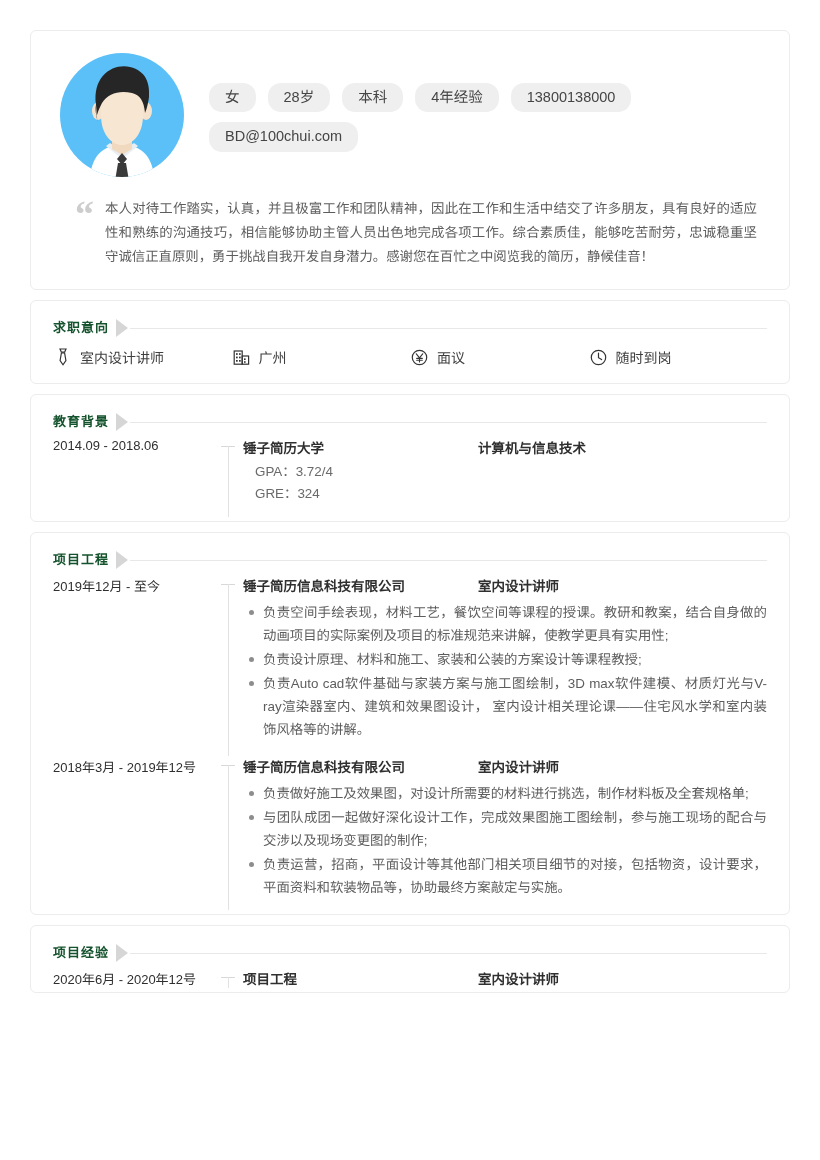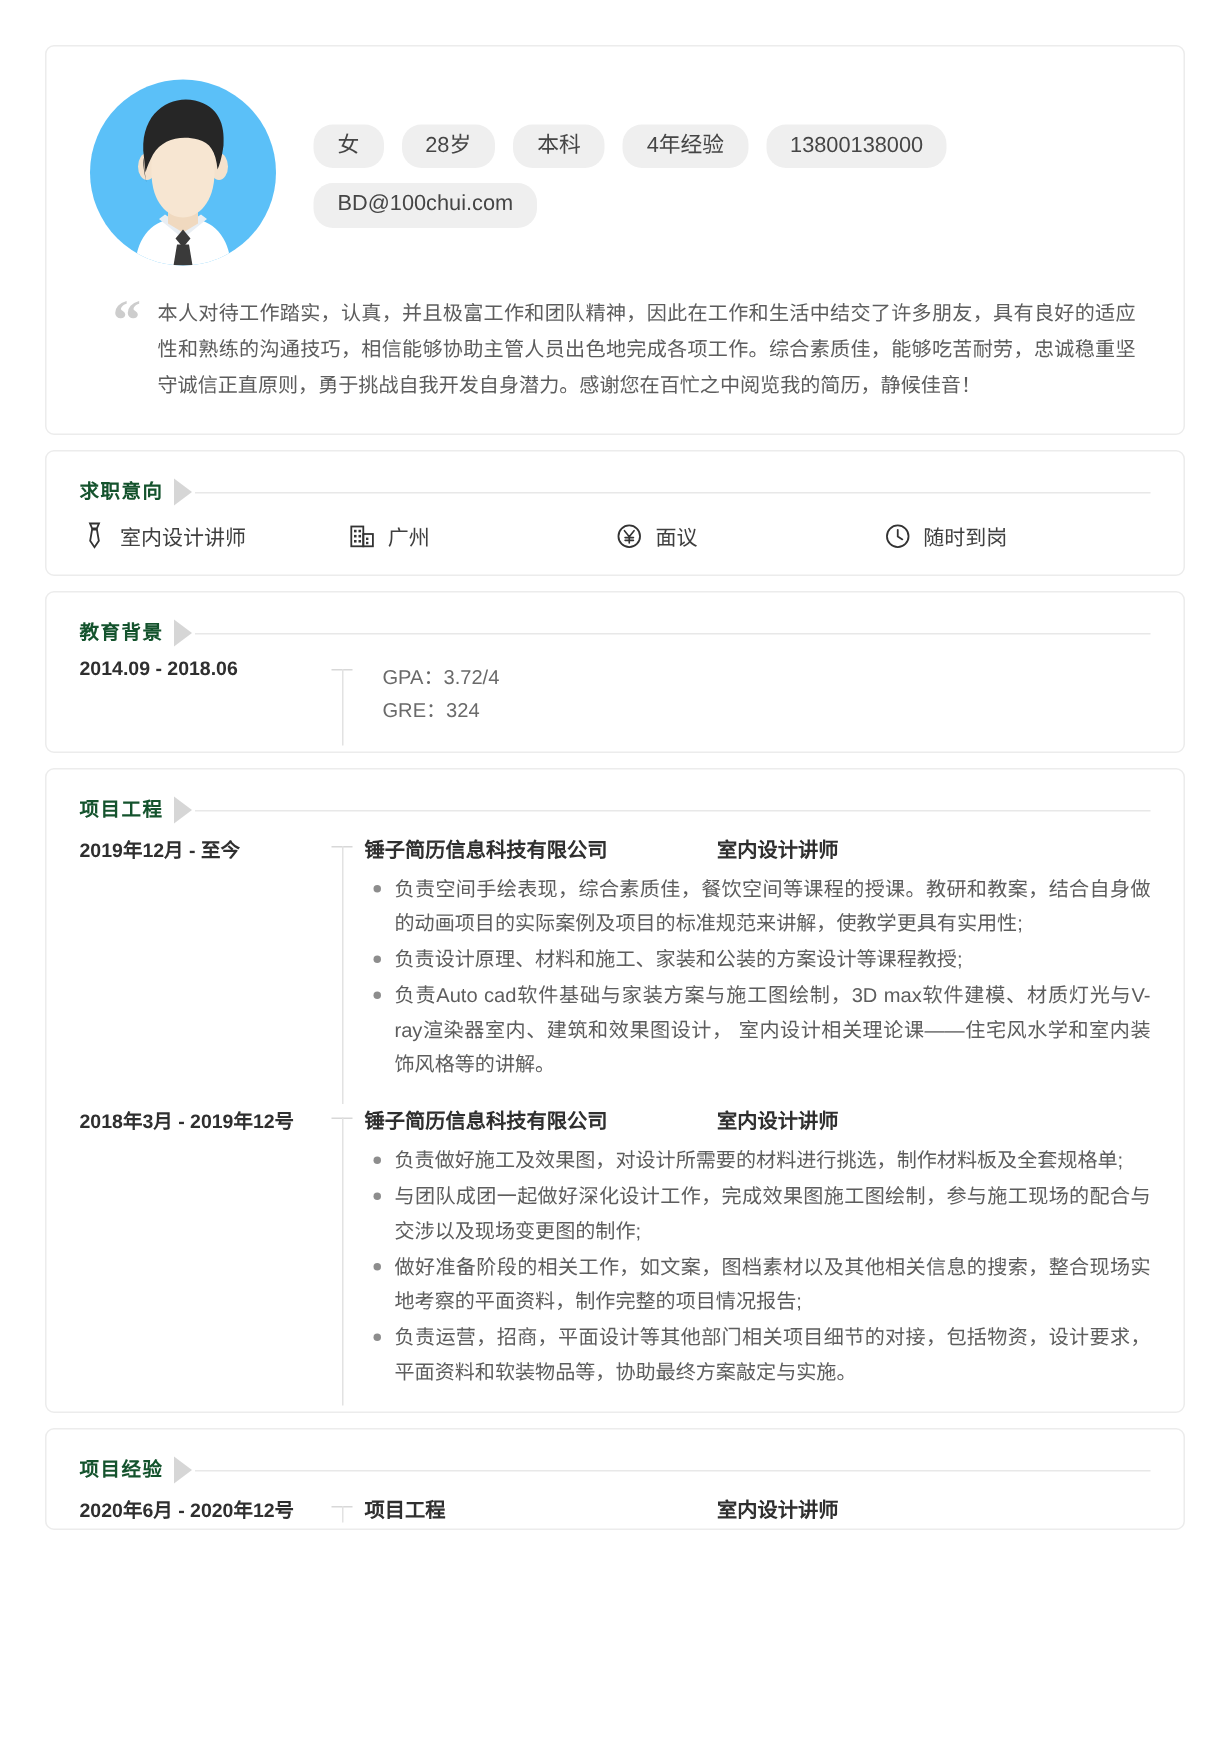--- a/index.html
+++ b/index.html
@@ -152,21 +152,21 @@
 
   
   .entry {
     display: flex;
     padding: 0 22px 0 22px;
   }
   .entry-date {
     flex: 0 0 160px;
     width: 160px;
     font-size: 13px;
-    font-weight: bold;
+    font-weight: normal;
     color: #2f2f2f;
     padding-top: 1px;
     white-space: nowrap;
   }
   .entry-rail {
     flex: 0 0 30px;
     width: 30px;
     position: relative;
   }
   .entry-rail::before {
@@ -347,20 +347,24 @@
   <div class="card card-edu">
     <div class="section-head">
       <span class="section-title">教育背景</span>
       <span class="tri"></span>
       <span class="head-rule"></span>
     </div>
     <div class="entry">
       <div class="entry-date">2014.09 - 2018.06</div>
       <div class="entry-rail"></div>
       <div class="entry-body">
+        <div class="entry-title-line">
+          <span class="entry-org">锤子简历大学</span>
+          <span class="entry-role">计算机与信息技术</span>
+        </div>
         <div class="sub-line">GPA：3.72/4</div>
         <div class="sub-line" style="margin-top:0">GRE：324</div>
       </div>
     </div>
   </div>
 
   <div class="card">
     <div class="section-head">
       <span class="section-title">项目工程</span>
       <span class="tri"></span>
@@ -369,39 +373,38 @@
 
     <div class="entry">
       <div class="entry-date">2019年12月 - 至今</div>
       <div class="entry-rail"></div>
       <div class="entry-body">
         <div class="entry-title-line">
           <span class="entry-org">锤子简历信息科技有限公司</span>
           <span class="entry-role">室内设计讲师</span>
         </div>
         <ul class="duties">
-          <li>负责空间手绘表现，综合素质佳，餐饮空间等课程的授课。教研和教案，结合自身做的动画项目的实际案例及项目的标准规范来讲解，使教学更具有实用性;</li>
+          <li>负责空间手绘表现，材料工艺，餐饮空间等课程的授课。教研和教案，结合自身做的动画项目的实际案例及项目的标准规范来讲解，使教学更具有实用性;</li>
           <li>负责设计原理、材料和施工、家装和公装的方案设计等课程教授;</li>
           <li>负责Auto cad软件基础与家装方案与施工图绘制，3D max软件建模、材质灯光与V-ray渲染器室内、建筑和效果图设计， 室内设计相关理论课——住宅风水学和室内装饰风格等的讲解。</li>
         </ul>
       </div>
     </div>
 
     <div class="entry">
       <div class="entry-date">2018年3月 - 2019年12号</div>
       <div class="entry-rail"></div>
       <div class="entry-body">
         <div class="entry-title-line">
           <span class="entry-org">锤子简历信息科技有限公司</span>
           <span class="entry-role">室内设计讲师</span>
         </div>
         <ul class="duties">
           <li>负责做好施工及效果图，对设计所需要的材料进行挑选，制作材料板及全套规格单;</li>
           <li>与团队成团一起做好深化设计工作，完成效果图施工图绘制，参与施工现场的配合与交涉以及现场变更图的制作;</li>
-          <li>做好准备阶段的相关工作，如文案，图档素材以及其他相关信息的搜索，整合现场实地考察的平面资料，制作完整的项目情况报告;</li>
           <li>负责运营，招商，平面设计等其他部门相关项目细节的对接，包括物资，设计要求，平面资料和软装物品等，协助最终方案敲定与实施。</li>
         </ul>
       </div>
     </div>
   </div>
 
   <div class="card">
     <div class="section-head">
       <span class="section-title">项目经验</span>
       <span class="tri"></span>

